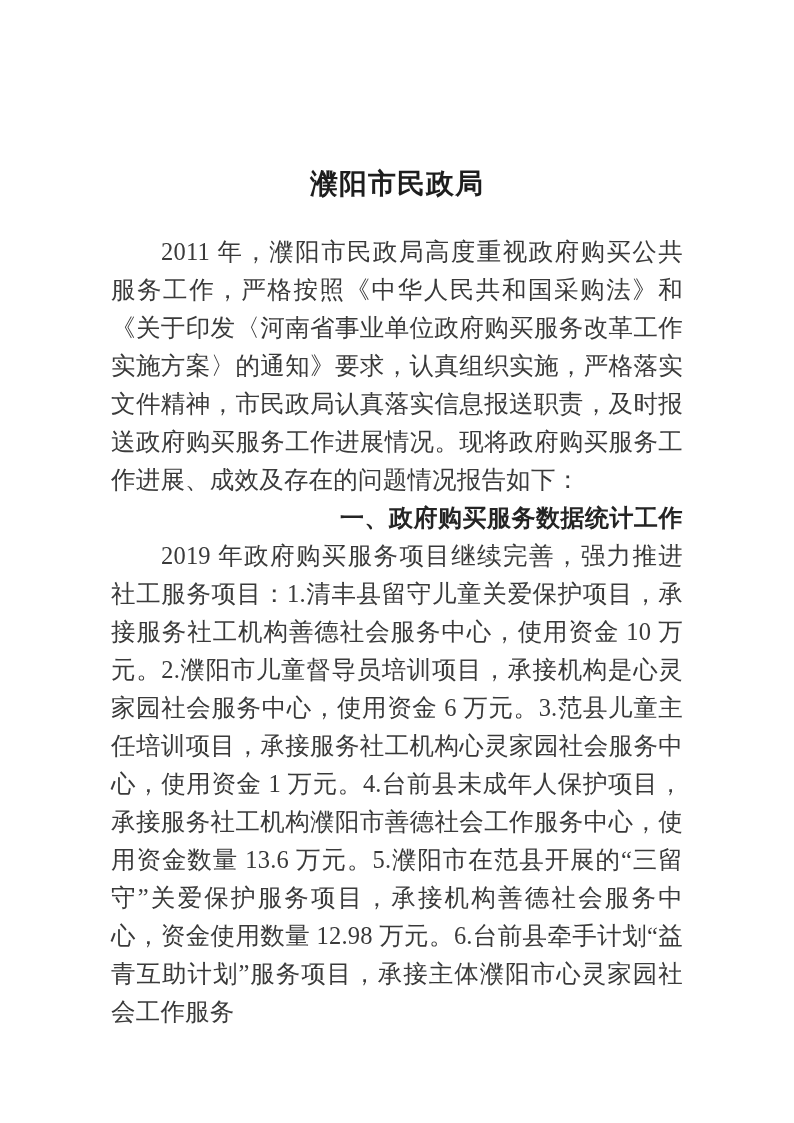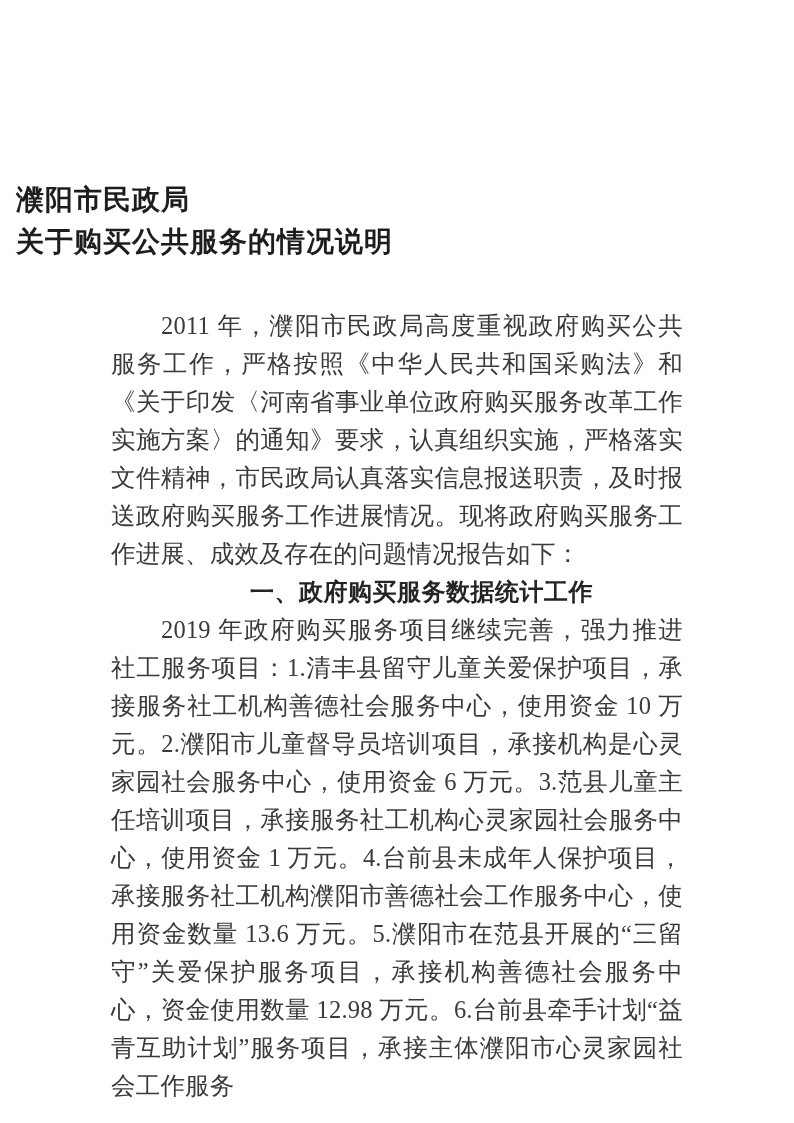--- a/index.html
+++ b/index.html
@@ -21,23 +21,23 @@
     width: 794px;
     height: 1123px;
     box-sizing: border-box;
     padding: 0;
     overflow: hidden;
     background: #ffffff;
   }
 
   
   .doc-title {
-    margin: 16px;
+    margin: 0;
     padding-top: 163px;
-    text-align: left;
+    text-align: center;
     font-family: "Liberation Serif", "DejaVu Serif", serif;
     font-weight: bold;
     font-size: 28px;
     line-height: 42px;
     letter-spacing: 1px;
     color: #1d1d1d;
   }
 
   .doc-title .title-line {
     display: block;
@@ -66,33 +66,32 @@
   }
 
   
   .section-heading {
     margin: 0;
     font-family: "Liberation Sans", "DejaVu Sans", sans-serif;
     font-weight: bold;
     font-size: 24px;
     line-height: 38px;
     text-indent: 49px;
-    text-align: center;
+    text-align: right;
     color: #242424;
     letter-spacing: 0.5px;
   }
 </style>
 </head>
 <body>
 
 <div class="page">
 
   <h1 class="doc-title">
     <span class="title-line">濮阳市民政局</span>
-    <span class="title-line">关于购买公共服务的情况说明</span>
   </h1>
 
   <div class="body-area">
 
     <p class="para">2011 年，濮阳市民政局高度重视政府购买公共服务工作，严格按照《中华人民共和国采购法》和《关于印发〈河南省事业单位政府购买服务改革工作实施方案〉的通知》要求，认真组织实施，严格落实文件精神，市民政局认真落实信息报送职责，及时报送政府购买服务工作进展情况。现将政府购买服务工作进展、成效及存在的问题情况报告如下：</p>
 
     <p class="section-heading">一、政府购买服务数据统计工作</p>
 
     <p class="para">2019 年政府购买服务项目继续完善，强力推进社工服务项目：1.清丰县留守儿童关爱保护项目，承接服务社工机构善德社会服务中心，使用资金 10 万元。2.濮阳市儿童督导员培训项目，承接机构是心灵家园社会服务中心，使用资金 6 万元。3.范县儿童主任培训项目，承接服务社工机构心灵家园社会服务中心，使用资金 1 万元。4.台前县未成年人保护项目，承接服务社工机构濮阳市善德社会工作服务中心，使用资金数量 13.6 万元。5.濮阳市在范县开展的“三留守”关爱保护服务项目，承接机构善德社会服务中心，资金使用数量 12.98 万元。6.台前县牵手计划“益青互助计划”服务项目，承接主体濮阳市心灵家园社会工作服务</p>
 

